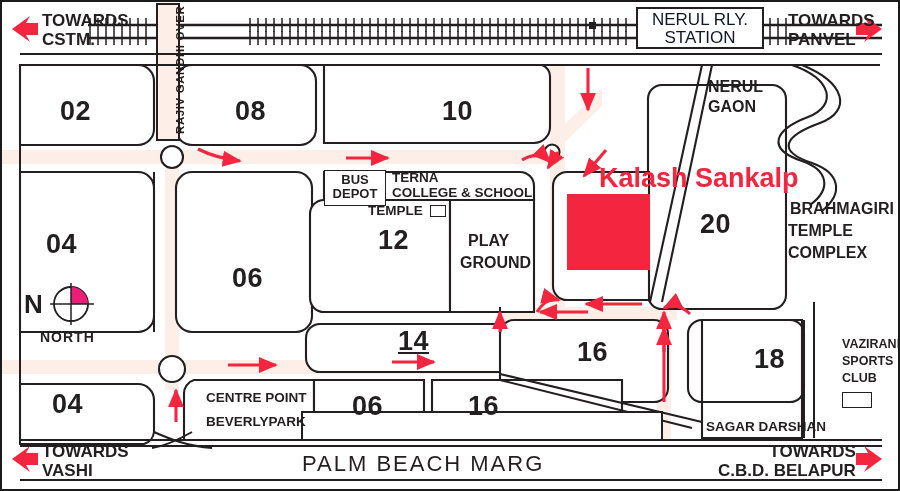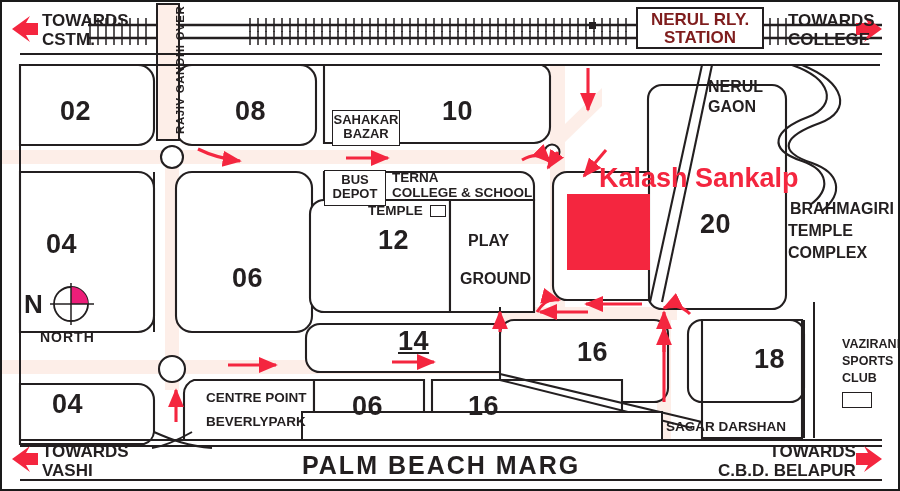--- a/index.html
+++ b/index.html
@@ -27,36 +27,36 @@
   }
   .sector{ font-size:27px; font-weight:bold; letter-spacing:0.5px;}
   .placename{ font-size:16px; font-weight:bold; line-height:1.12;}
   .placename-sm{ font-size:13.5px; font-weight:bold; line-height:1.12;}
   .towards{ font-size:17px; font-weight:bold; line-height:1.1;}
   .kalash{
     font-size:27px;font-weight:bold;color:#f4263f;
     font-family:"Liberation Sans", sans-serif;
     letter-spacing:0px;
   }
-  .marg{ font-size:25px; font-weight:bold; letter-spacing:2px;}
+  .marg{ font-size:22px; font-weight:normal; letter-spacing:2px;}
   .north-word{ font-size:14px; font-weight:bold; letter-spacing:1px;}
   .bridge-lbl{
     position:absolute;
     font-size:11.5px;font-weight:bold;color:#231f20;
     transform-origin:0 0;
     transform:rotate(-90deg);
     white-space:nowrap;
     letter-spacing:0.6px;
   }
   .stn-box{
     position:absolute;
     border:2px solid #231f20;
     background:#fff;
     text-align:center;
-    font-size:17px;font-weight:bold;color:#7f1d1d;
+    font-size:17px;font-weight:normal;color:#0f172a;
     line-height:1.05;
     padding:2px 6px 3px 6px;
     box-sizing:border-box;
   }
   .white-box{
     position:absolute;background:#fff;border:1.6px solid #231f20;
     box-sizing:border-box;text-align:center;color:#231f20;
     font-weight:bold;line-height:1.1;
   }
 </style>
@@ -232,21 +232,21 @@
       <path d="M69,302 L69,285 A17,17 0 0 1 86,302 Z" fill="#ec1e79"></path>
       <line x1="69" y1="281" x2="69" y2="323" stroke="#231f20" stroke-width="1.5"></line>
       <line x1="48" y1="302" x2="92" y2="302" stroke="#231f20" stroke-width="1.5"></line>
     </g>
   </svg>
 
   <div class="lbl towards" style="left:40px;top:10px;"><span>TOWARDS</span>
 <span>CSTM.</span></div>
 
   <div class="lbl towards" style="left:786px;top:10px;"><span>TOWARDS</span>
-<span>COLLEGE</span></div>
+<span>PANVEL</span></div>
 
   <div class="lbl towards" style="left:40px;top:441px;"><span>TOWARDS</span>
 <span>VASHI</span></div>
 
   <div class="lbl towards" style="left:716px;top:441px;text-align:right;"><span>TOWARDS</span>
 <span>C.B.D. BELAPUR</span></div>
 
   <div class="stn-box" style="left:634px;top:5px;width:128px;height:42px;">
     <div>NERUL RLY.</div>
     <div>STATION</div>
@@ -270,43 +270,39 @@
 
   <div class="lbl kalash" style="left:597px;top:162px;">Kalash Sankalp</div>
 
   <div class="lbl placename" style="left:706px;top:76px;">NERUL</div>
   <div class="lbl placename" style="left:706px;top:96px;">GAON</div>
 
   <div class="lbl placename" style="left:788px;top:198px;">BRAHMAGIRI</div>
   <div class="lbl placename" style="left:786px;top:220px;">TEMPLE</div>
   <div class="lbl placename" style="left:786px;top:242px;">COMPLEX</div>
 
-  <div class="white-box" style="left:330px;top:108px;width:68px;height:36px;font-size:13px;padding-top:2px;">
-    <div>SAHAKAR</div>
-    <div>BAZAR</div>
-  </div>
 
   <div class="white-box" style="left:322px;top:168px;width:62px;height:36px;font-size:13px;padding-top:2px;">
     <div>BUS</div>
     <div>DEPOT</div>
   </div>
 
   <div class="lbl placename-sm" style="left:390px;top:168px;">TERNA</div>
   <div class="lbl placename-sm" style="left:390px;top:183px;">COLLEGE &amp; SCHOOL</div>
 
   <div class="lbl placename-sm" style="left:366px;top:201px;">TEMPLE</div>
   <div style="position:absolute;left:428px;top:203px;width:14px;height:10px;border:1.6px solid #231f20;background:#fff;"></div>
 
   <div class="lbl placename" style="left:466px;top:230px;">PLAY</div>
-  <div class="lbl placename" style="left:458px;top:268px;">GROUND</div>
+  <div class="lbl placename" style="left:458px;top:252px;">GROUND</div>
 
   <div class="lbl placename-sm" style="left:204px;top:388px;">CENTRE POINT</div>
   <div class="lbl placename-sm" style="left:204px;top:412px;">BEVERLYPARK</div>
 
-  <div class="lbl placename-sm" style="left:664px;top:417px;">SAGAR DARSHAN</div>
+  <div class="lbl placename-sm" style="left:704px;top:417px;">SAGAR DARSHAN</div>
 
   <div class="lbl placename-sm" style="left:840px;top:335px;font-size:12.5px;">VAZIRANI</div>
   <div class="lbl placename-sm" style="left:840px;top:352px;font-size:12.5px;">SPORTS</div>
   <div class="lbl placename-sm" style="left:840px;top:369px;font-size:12.5px;">CLUB</div>
   <div style="position:absolute;left:840px;top:390px;width:28px;height:14px;border:1.6px solid #231f20;background:#fff;"></div>
 
   <div class="lbl" style="left:22px;top:289px;font-size:26px;">N</div>
   <div class="lbl north-word" style="left:38px;top:328px;">NORTH</div>
 
   <div class="lbl marg" style="left:300px;top:450px;">PALM BEACH MARG</div>

